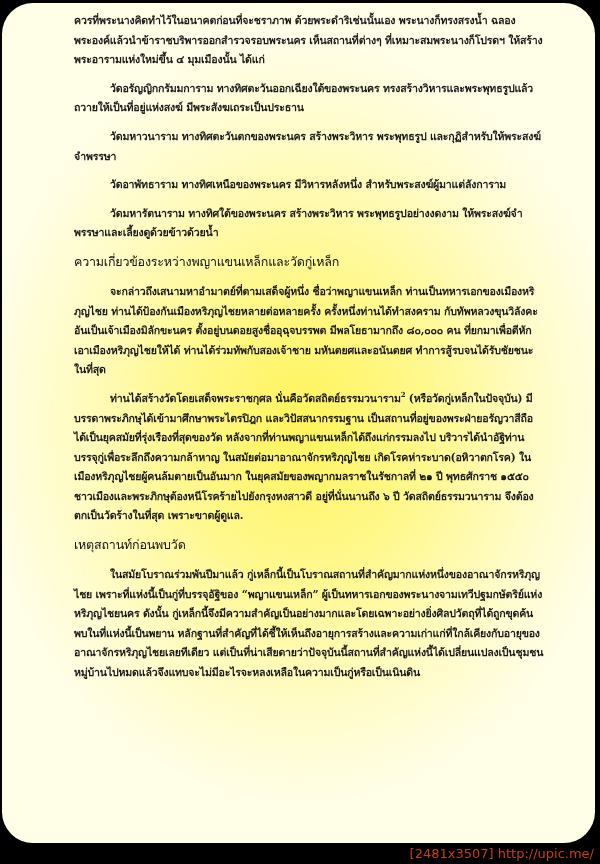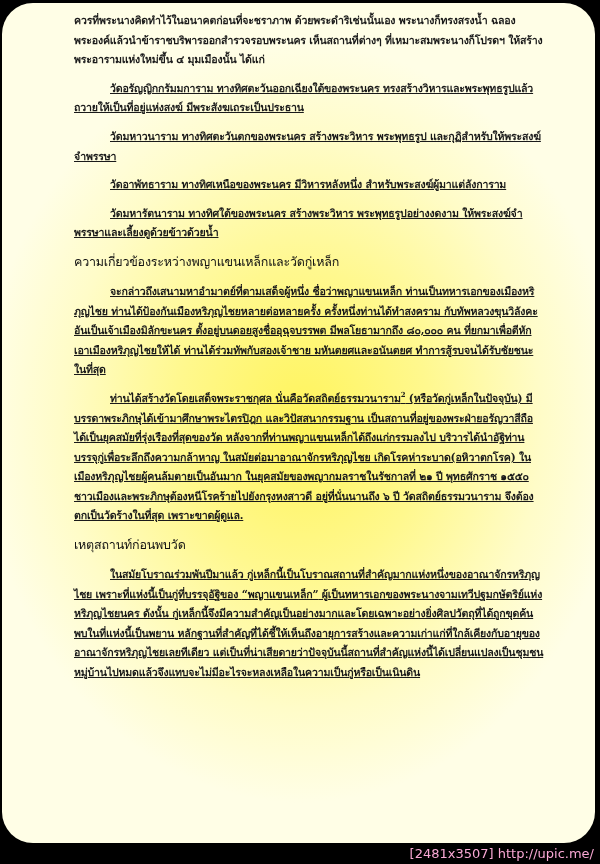--- a/index.html
+++ b/index.html
@@ -14,26 +14,26 @@
     background: radial-gradient(ellipse 320px 380px at 300px 420px, #fff45a 0%, #fff88e 40%, #fffcc8 75%, #fffee6 100%);
     overflow: hidden;
     border-radius: 31px;
   }
   .content {
     position: absolute; left: 72px; top: 8px; width: 470px;
     color: #1a1a1a; font-size: 10.6px; line-height: 19.6px; font-weight: bold;
     letter-spacing: -0.2px;
   }
   .content p { margin: 0 0 9px 0; text-align: left; }
-  .content p.indent { text-indent: 36px; text-decoration: underline; }
+  .content p.indent { text-indent: 36px; }
   .content h2 { margin: 6px 0 10px 0; font-size: 12.5px; font-weight: normal; line-height: 20px; color: #111; }
   sup { font-size: 7px; line-height: 0; }
   .footer {
     position: absolute; right: 6px; bottom: 1px;
-    color: #f9a8d4; font-family: "DejaVu Sans", sans-serif; font-size: 13px; line-height: 18px;
+    color: #c2410c; font-family: "DejaVu Sans", sans-serif; font-size: 13px; line-height: 18px;
   }
 </style>
 </head>
 <body>
 
 <div class="page">
   <div class="content">
     <p>ควรที่พระนางคิดทำไว้ในอนาคตก่อนที่จะชราภาพ ด้วยพระดำริเช่นนั้นเอง พระนางก็ทรงสรงน้ำ ฉลองพระองค์แล้วนำข้าราชบริพารออกสำรวจรอบพระนคร เห็นสถานที่ต่างๆ ที่เหมาะสมพระนางก็โปรดฯ ให้สร้างพระอารามแห่งใหม่ขึ้น ๔ มุมเมืองนั้น ได้แก่</p>
     <p class="indent">วัดอรัญญิกกรัมมการาม ทางทิศตะวันออกเฉียงใต้ของพระนคร ทรงสร้างวิหารและพระพุทธรูปแล้วถวายให้เป็นที่อยู่แห่งสงฆ์ มีพระสังฆเถระเป็นประธาน</p>
     <p class="indent">วัดมหาวนาราม ทางทิศตะวันตกของพระนคร สร้างพระวิหาร พระพุทธรูป และกุฏิสำหรับให้พระสงฆ์จำพรรษา</p>

